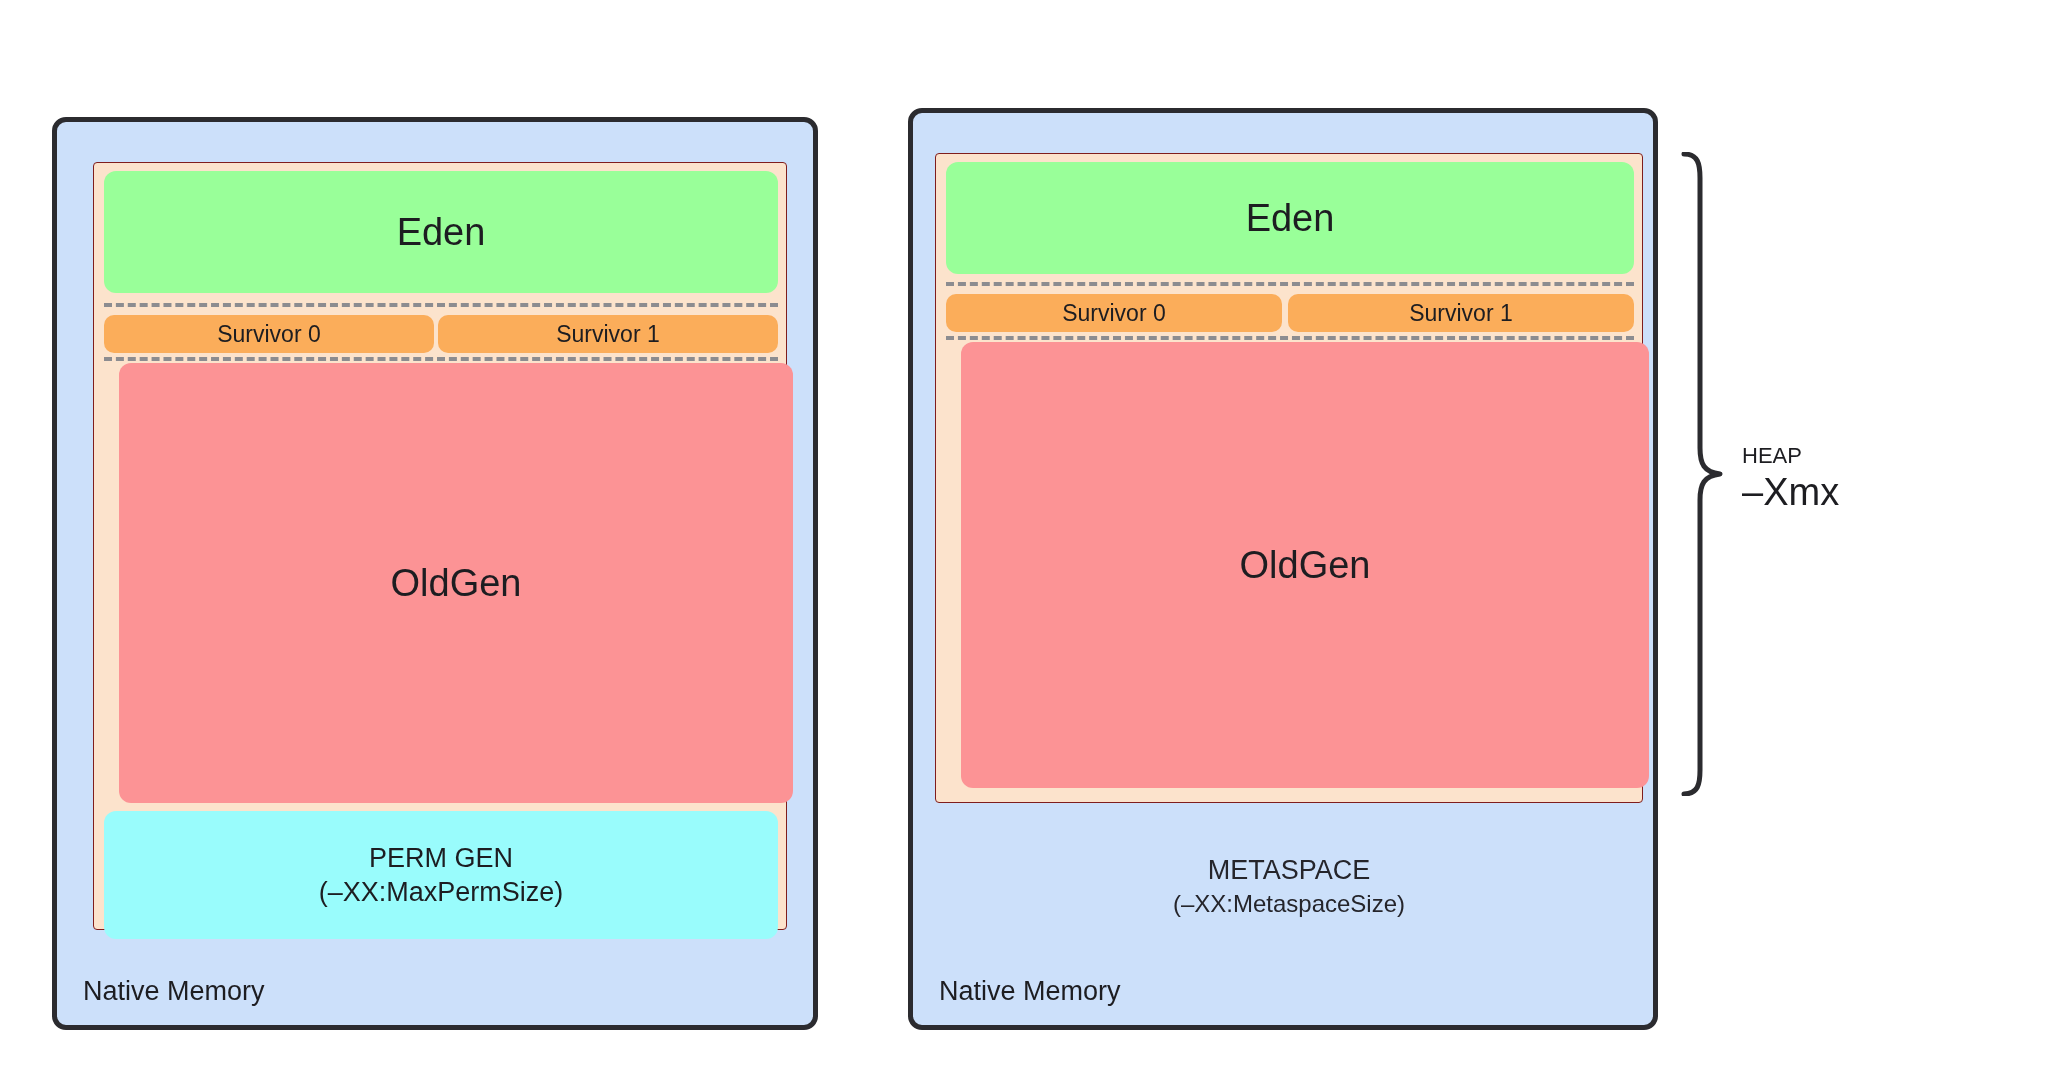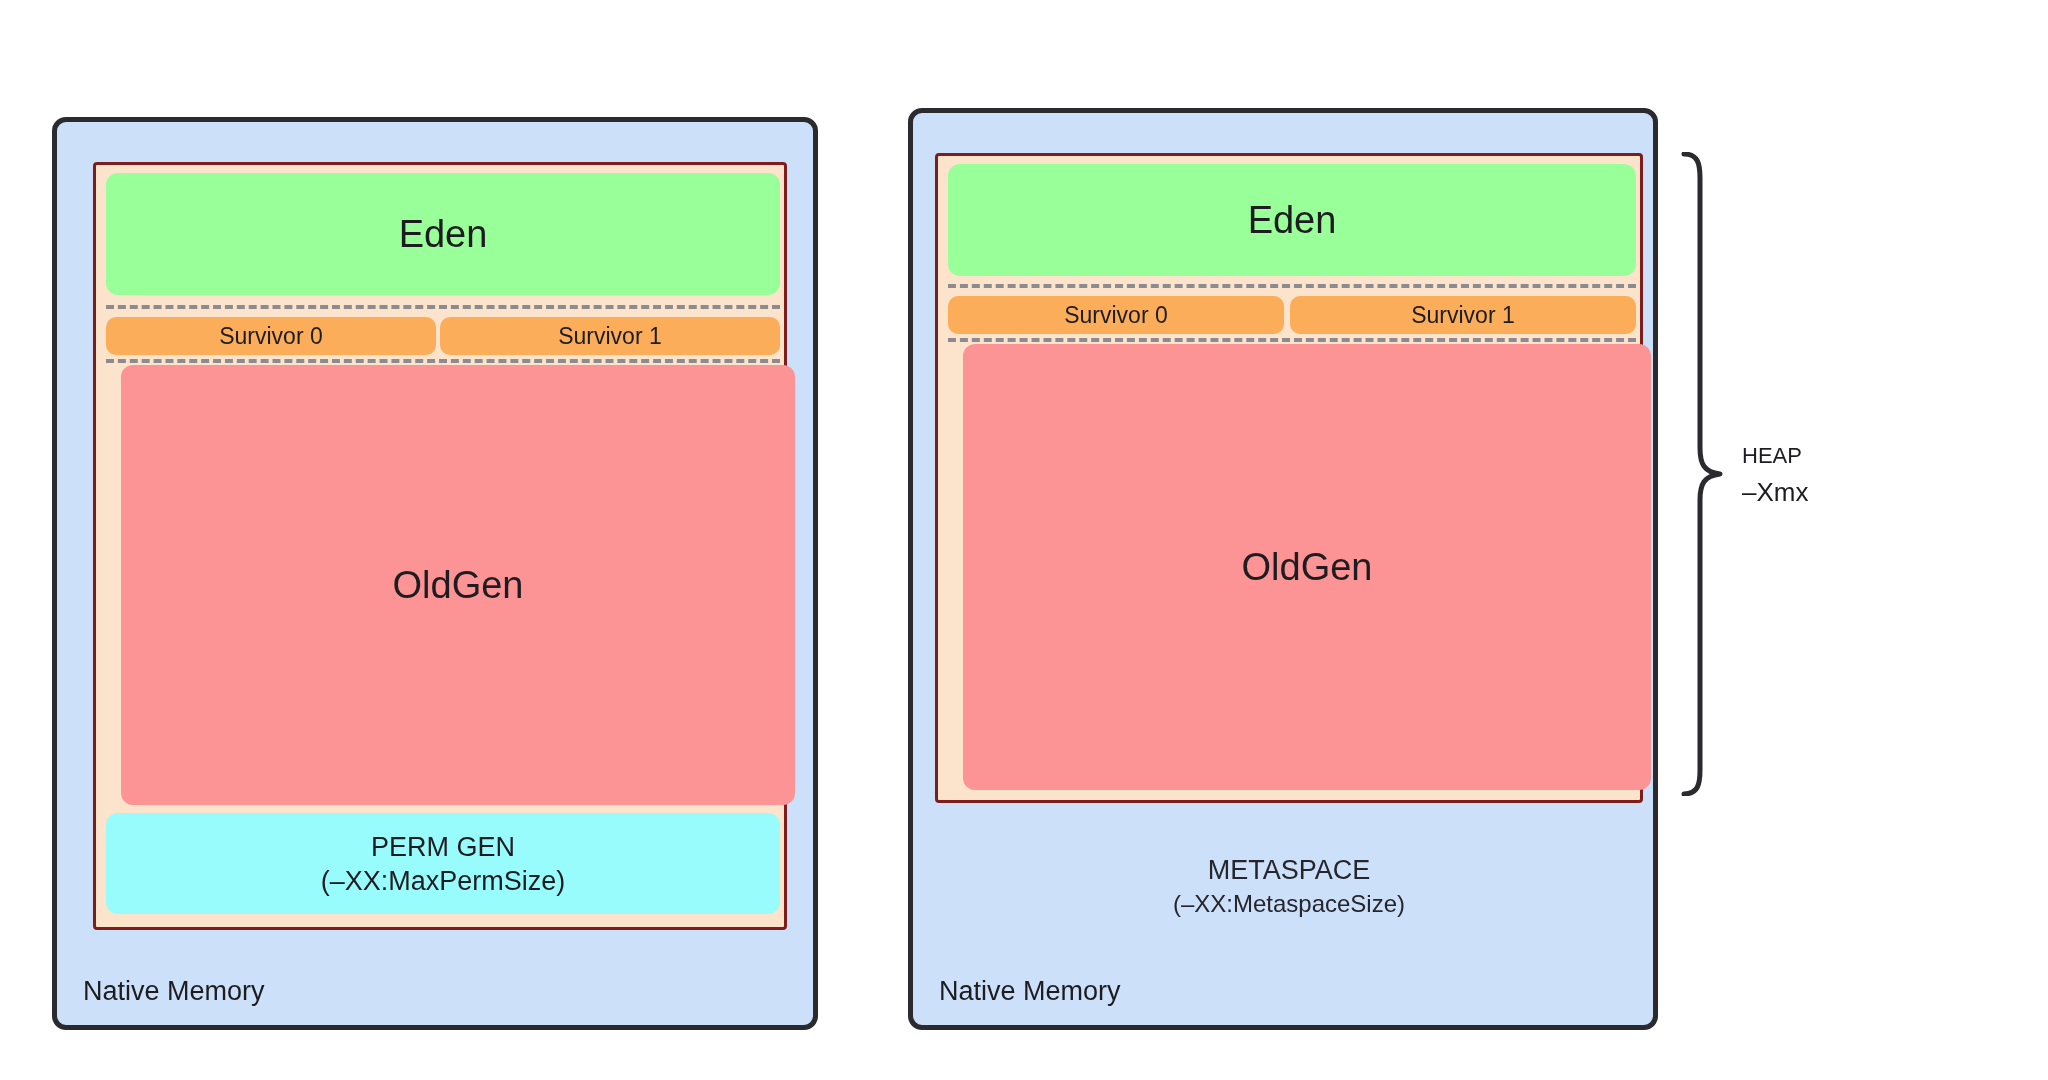--- a/index.html
+++ b/index.html
@@ -54,21 +54,21 @@
     font-size: 27px;
     line-height: 32px;
     color: #1d1d21;
     white-space: nowrap;
   }
 
   
   .heap-box {
     position: absolute;
     background: #fce3cc;
-    border: 3px solid #7f1d1d;
+    border: 1px solid #7f1d1d;
     border-radius: 4px;
     box-sizing: border-box;
     padding: 20px 8px;
   }
   #heap-left  { left: 36px; top: 40px; width: 694px; height: 768px; }
   #heap-right { left: 22px; top: 40px; width: 708px; height: 650px; }
 
   
   .gen {
     position: absolute;
@@ -94,21 +94,21 @@
     position: absolute;
     border-top: 4px dashed #8c8c90;
     height: 0;
   }
 
   
   #left-eden  { left: 10px; top: 8px;   width: 674px; height: 122px; }
   #left-surv0 { left: 10px; top: 152px; width: 330px; height: 38px; }
   #left-surv1 { left: 344px; top: 152px; width: 340px; height: 38px; }
   #left-old   { left: 10px; top: 200px; width: 674px; height: 440px; }
-  #left-perm  { left: 10px; top: 648px; width: 674px; height: 101px; }
+  #left-perm  { left: 10px; top: 648px; width: 674px; height: 128px; }
   #left-rule-a { left: 10px; top: 140px; width: 674px; }
   #left-rule-b { left: 10px; top: 194px; width: 674px; }
 
   
   #right-eden  { left: 10px; top: 8px;   width: 688px; height: 112px; }
   #right-surv0 { left: 10px; top: 140px; width: 336px; height: 38px; }
   #right-surv1 { left: 352px; top: 140px; width: 346px; height: 38px; }
   #right-old   { left: 10px; top: 188px; width: 688px; height: 446px; }
   #right-rule-a { left: 10px; top: 128px; width: 688px; }
   #right-rule-b { left: 10px; top: 182px; width: 688px; }
@@ -135,21 +135,21 @@
   #heap-brace svg { display: block; }
 
   #heap-brace-label {
     position: absolute;
     left: 1742px;
     top: 438px;
     width: 240px;
     text-align: left;
   }
   #heap-brace-label .line1 { font-size: 22px; line-height: 36px; color: #1d1d21; }
-  #heap-brace-label .line2 { font-size: 26px; line-height: 36px; color: #1d1d21; }
+  #heap-brace-label .line2 { font-size: 38px; line-height: 36px; color: #1d1d21; }
 </style>
 </head>
 <body>
 
 <div class="canvas">
 
 
   <div class="native-panel" id="panel-left">
 
     <div class="heap-box" id="heap-left">

